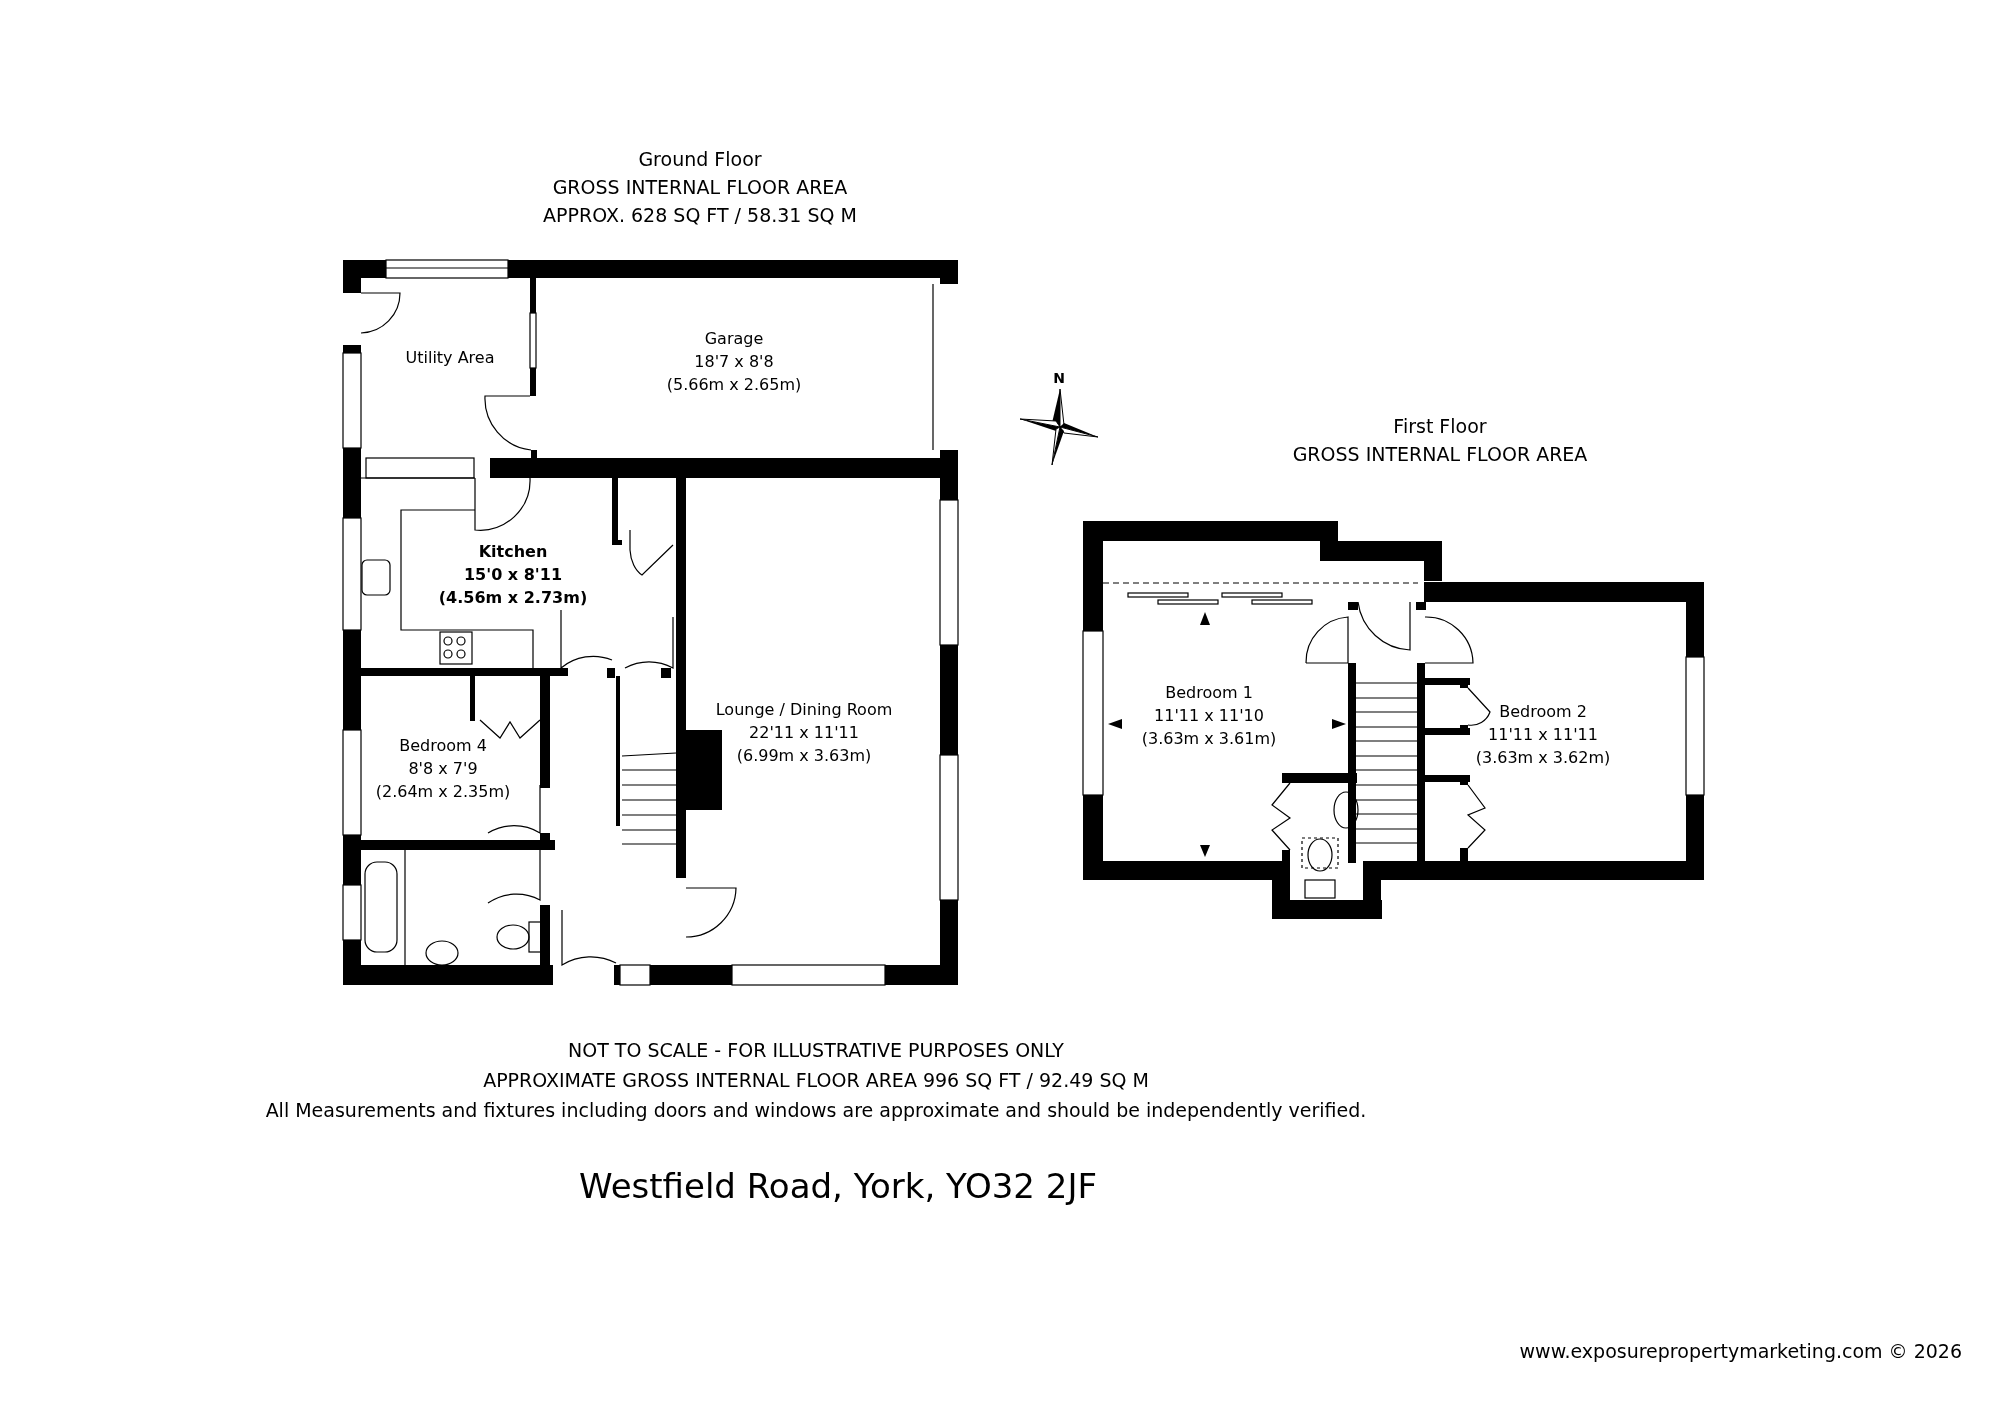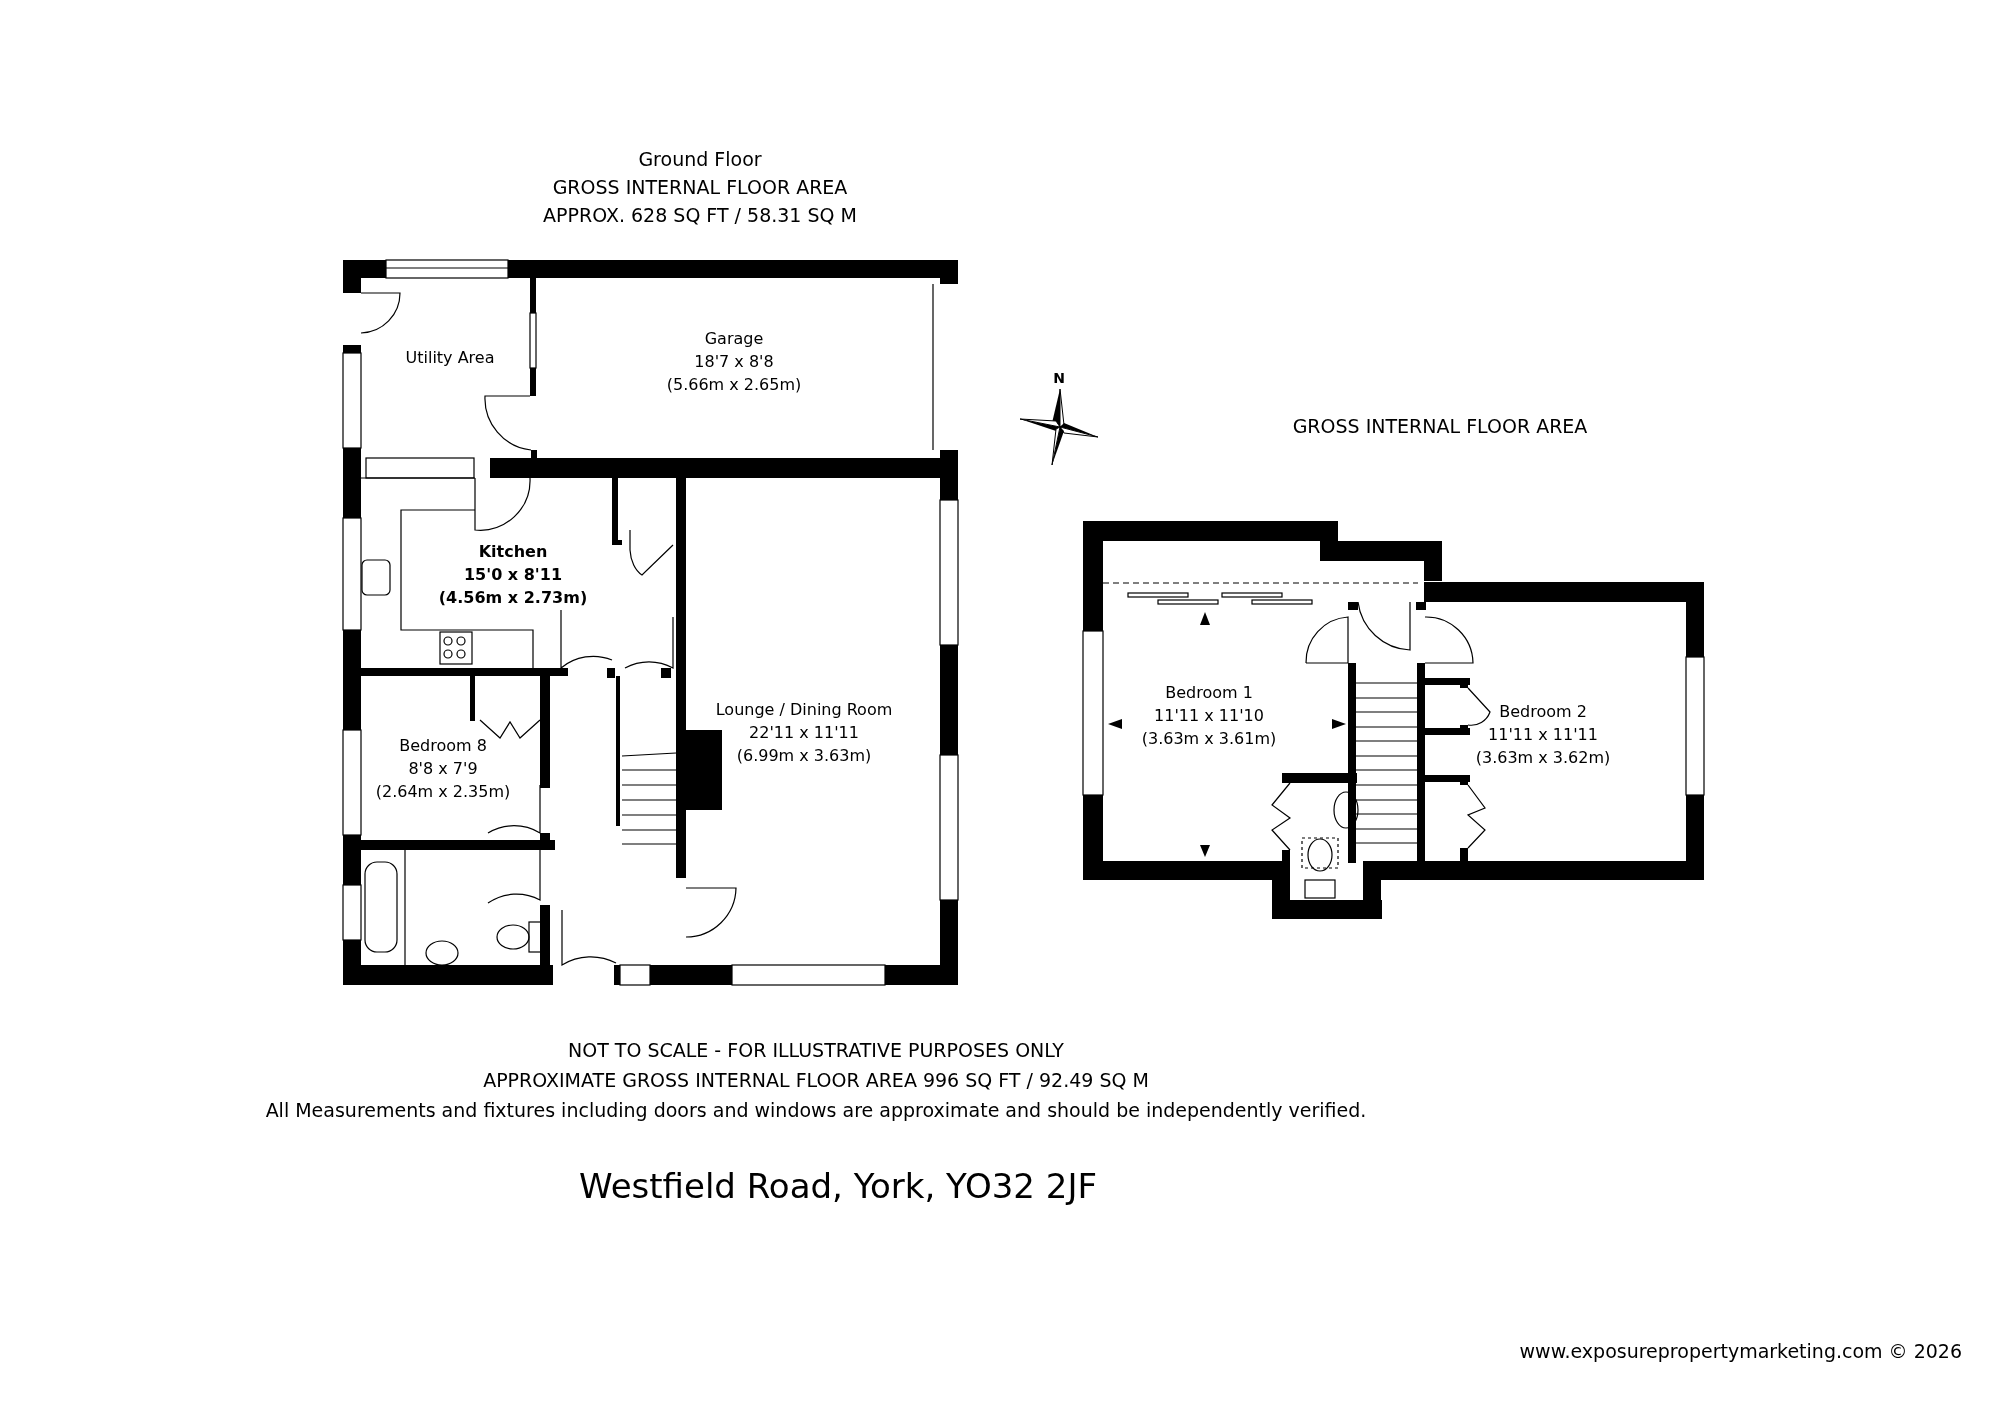--- a/index.html
+++ b/index.html
@@ -18,20 +18,21 @@
 </head>
 <body>
 
 <div id="gf-hdr" class="hdr">
   <div>Ground Floor</div>
   <div>GROSS INTERNAL FLOOR AREA</div>
   <div>APPROX. 628 SQ FT / 58.31 SQ M</div>
 </div>
 
 <div id="ff-hdr" class="hdr">
+  <div>First Floor</div>
   <div>GROSS INTERNAL FLOOR AREA</div>
 </div>
 
 <svg id="plan" width="2000" height="1414" viewBox="0 0 2000 1414">
 
   <g fill="#000" stroke="none">
 
     <rect x="343" y="260" width="43" height="18"></rect>
     <rect x="343" y="260" width="18" height="33"></rect>
     <rect x="508" y="260" width="450" height="18"></rect>
@@ -226,21 +227,21 @@
   <div>Garage</div>
   <div>18'7 x 8'8</div>
   <div>(5.66m x 2.65m)</div>
 </div>
 <div class="room-label" style="left:513px; top:540px;font-weight:bold;">
   <div>Kitchen</div>
   <div>15'0 x 8'11</div>
   <div>(4.56m x 2.73m)</div>
 </div>
 <div class="room-label" style="left:443px; top:734px;">
-  <div>Bedroom 8</div>
+  <div>Bedroom 4</div>
   <div>8'8 x 7'9</div>
   <div>(2.64m x 2.35m)</div>
 </div>
 <div class="room-label" style="left:804px; top:698px;">
   <div>Lounge / Dining Room</div>
   <div>22'11 x 11'11</div>
   <div>(6.99m x 3.63m)</div>
 </div>
 <div class="room-label" style="left:1209px; top:681px;">
   <div>Bedroom 1</div>

